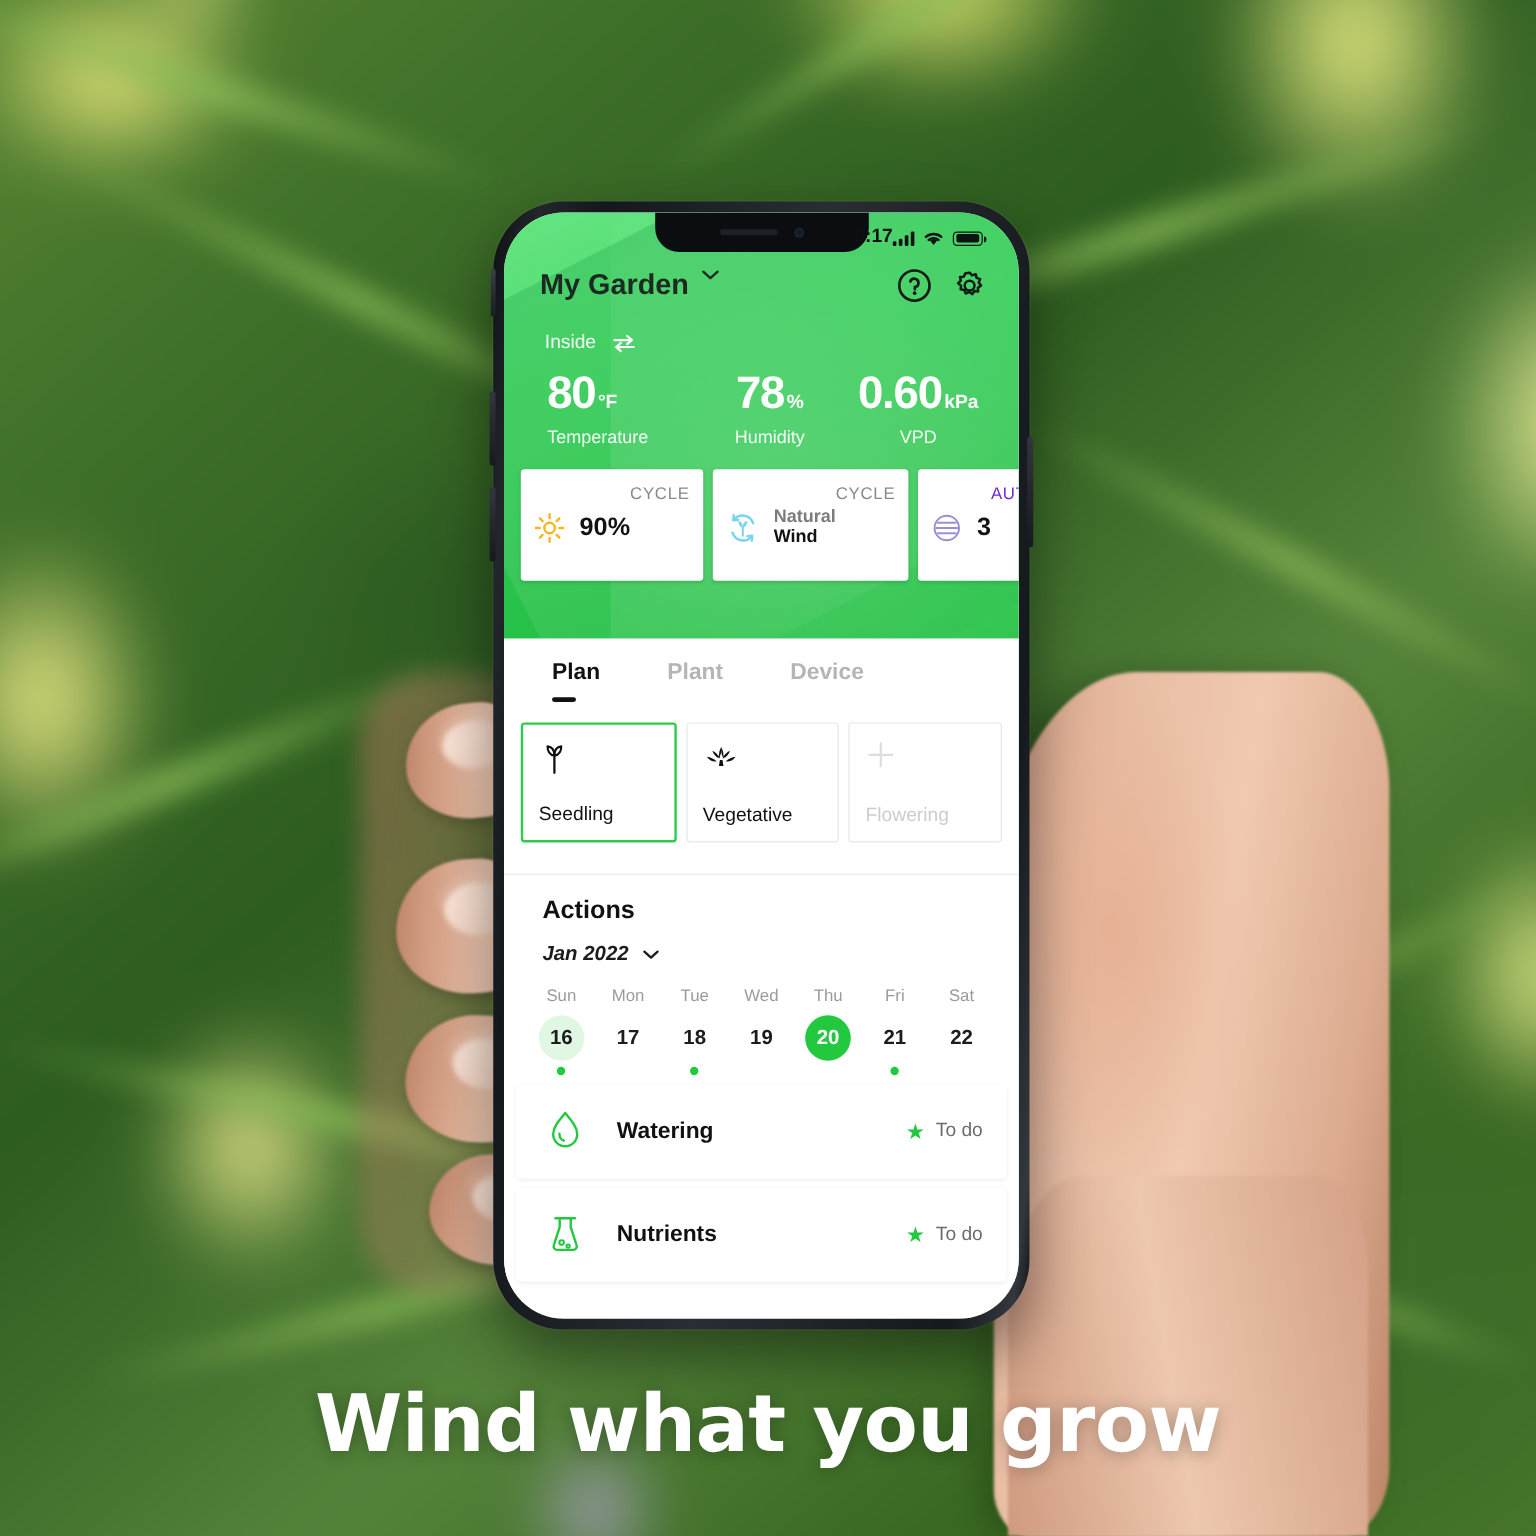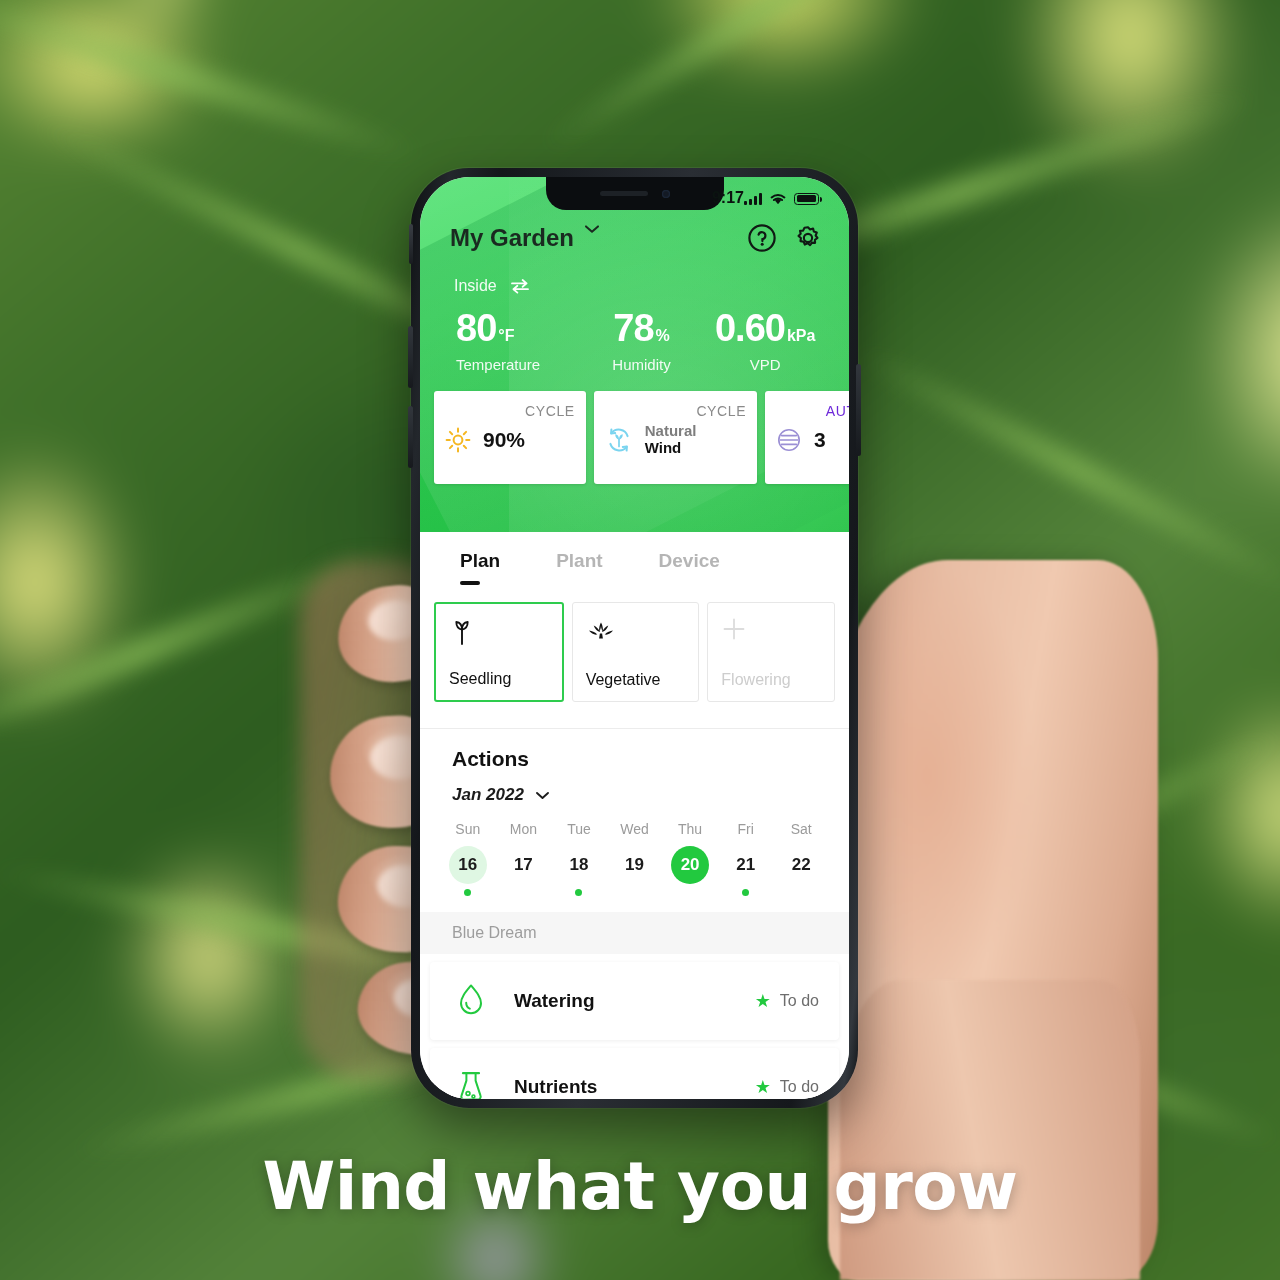--- a/index.html
+++ b/index.html
@@ -495,21 +495,20 @@
             <div class="daycell">21</div>
             <div class="dot"></div>
           </div>
           <div class="day">
             <div class="dow">Sat</div>
             <div class="daycell">22</div>
             <div class="dot none"></div>
           </div>
         </div>
 
-        <div class="strain">Blue Dream</div>
 
         <div class="task">
           <svg width="34" height="38" viewBox="0 0 34 38">
             <path d="M17 3.5C11.6 10 7 15.2 7 21.2A10 10 0 0 0 27 21.2C27 15.2 22.4 10 17 3.5z" stroke="#22c93f" stroke-width="2" fill="none" stroke-linejoin="round"></path>
             <path d="M12.2 20.8c0 3 1.3 4.9 3.6 5.8" stroke="#22c93f" stroke-width="2" fill="none" stroke-linecap="round"></path>
           </svg>
           <div class="task-name">Watering</div>
           <div class="task-status">
             <span class="star">★</span>
             <span>To do</span>

